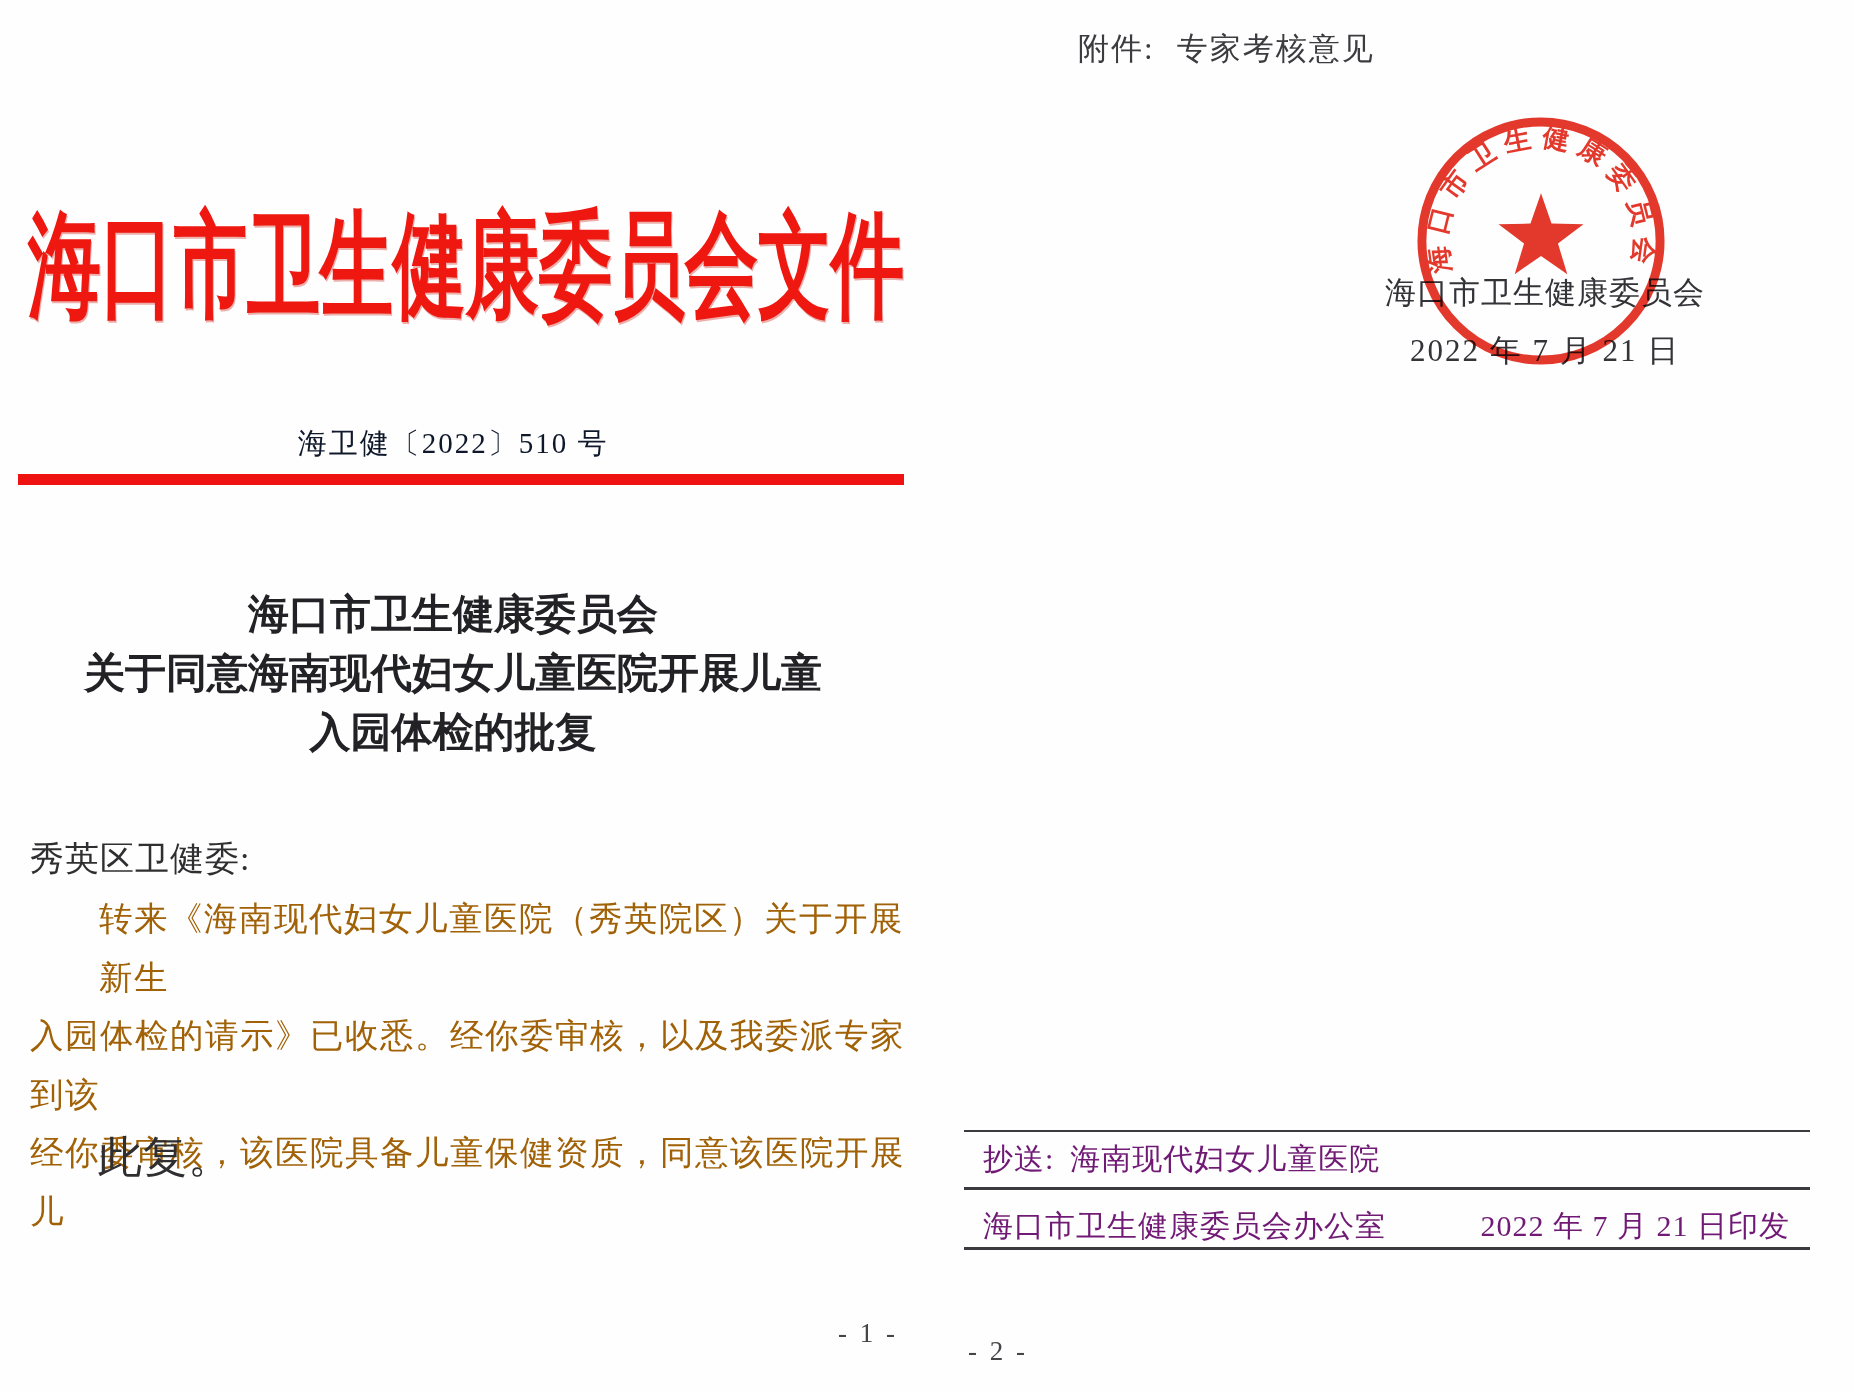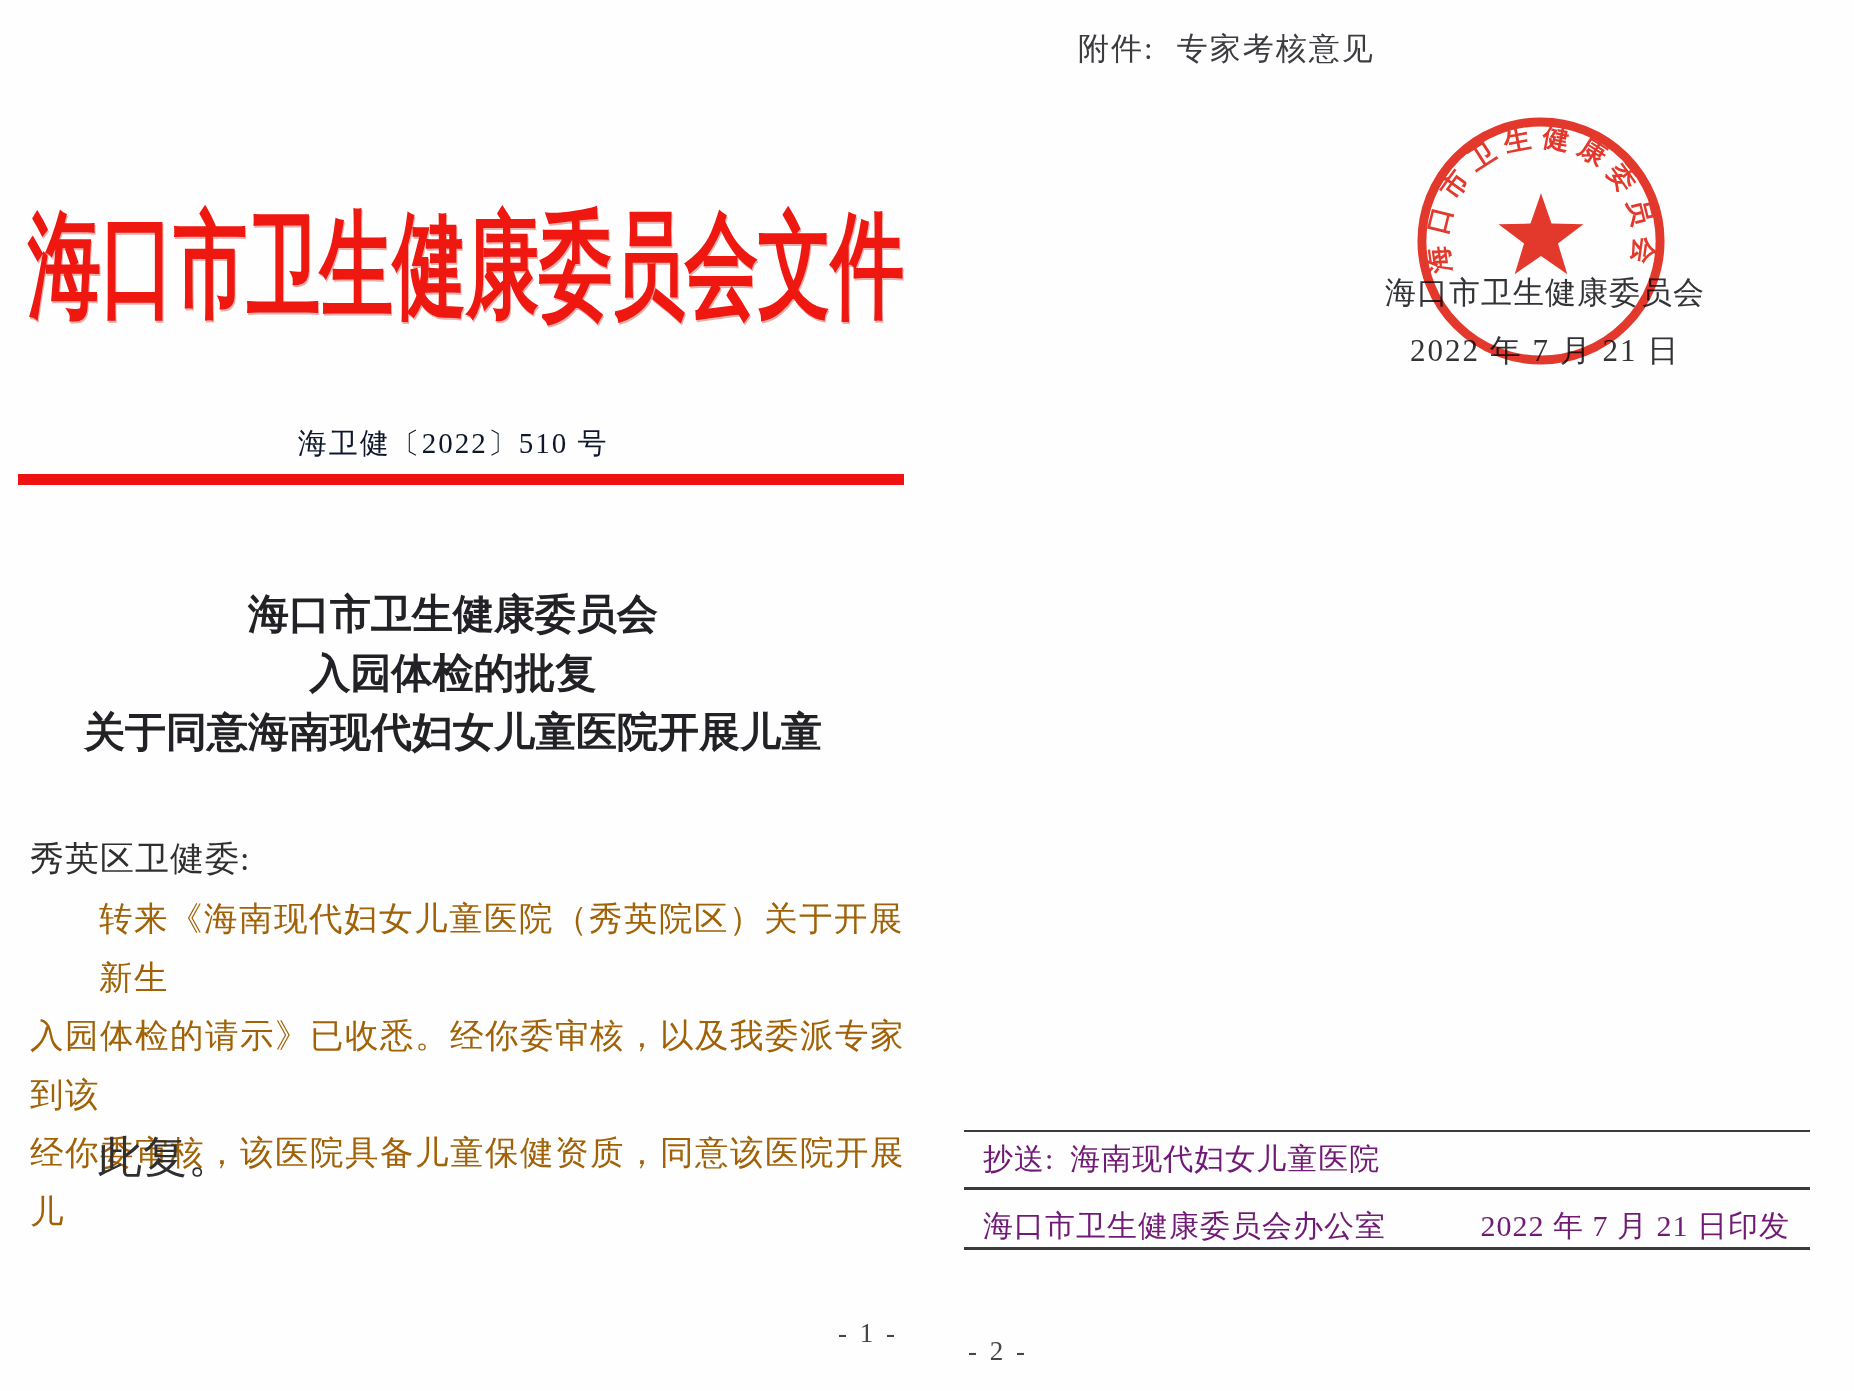--- a/index.html
+++ b/index.html
@@ -138,22 +138,22 @@
 <div class="canvas">
 
   <div class="abs red-header">海口市卫生健康委员会文件</div>
 
   <div class="abs doc-number">海卫健〔2022〕510 号</div>
 
   <div class="abs red-rule"></div>
 
   <div class="abs doc-title">
     <div>海口市卫生健康委员会</div>
+    <div>关于同意海南现代妇女儿童医院开展儿童</div>
     <div>入园体检的批复</div>
-    <div>关于同意海南现代妇女儿童医院开展儿童</div>
   </div>
 
   <div class="abs salutation">秀英区卫健委:</div>
 
   <div class="abs body-block">
     <div class="body-line indent">转来《海南现代妇女儿童医院（秀英院区）关于开展新生</div>
     <div class="body-line">入园体检的请示》已收悉。经你委审核，以及我委派专家到该</div>
     <div class="body-line">经你委审核，该医院具备儿童保健资质，同意该医院开展儿</div>
   </div>
 

